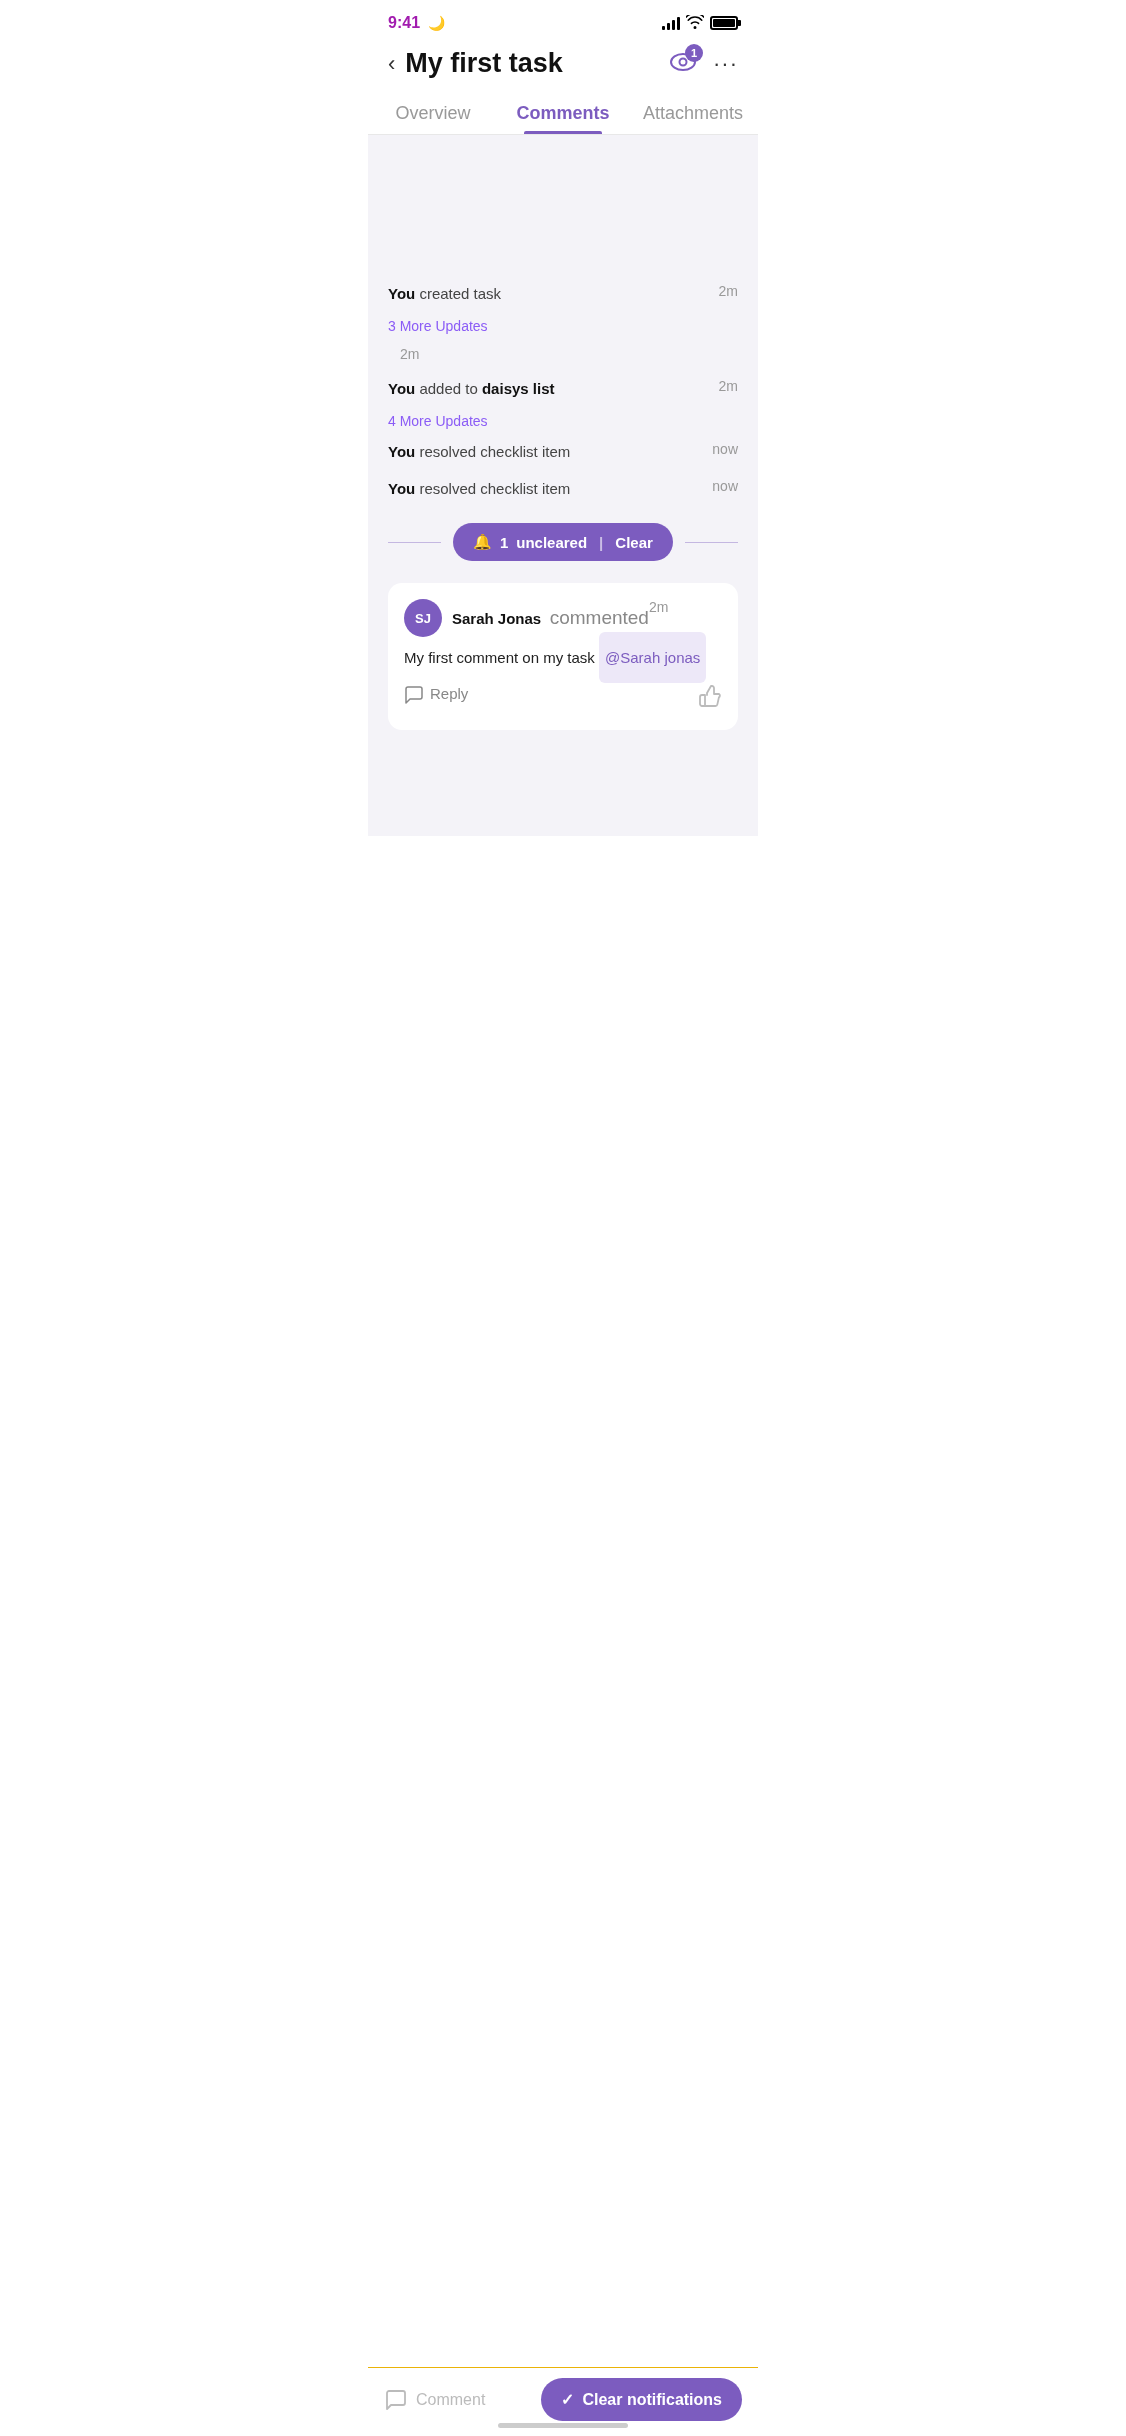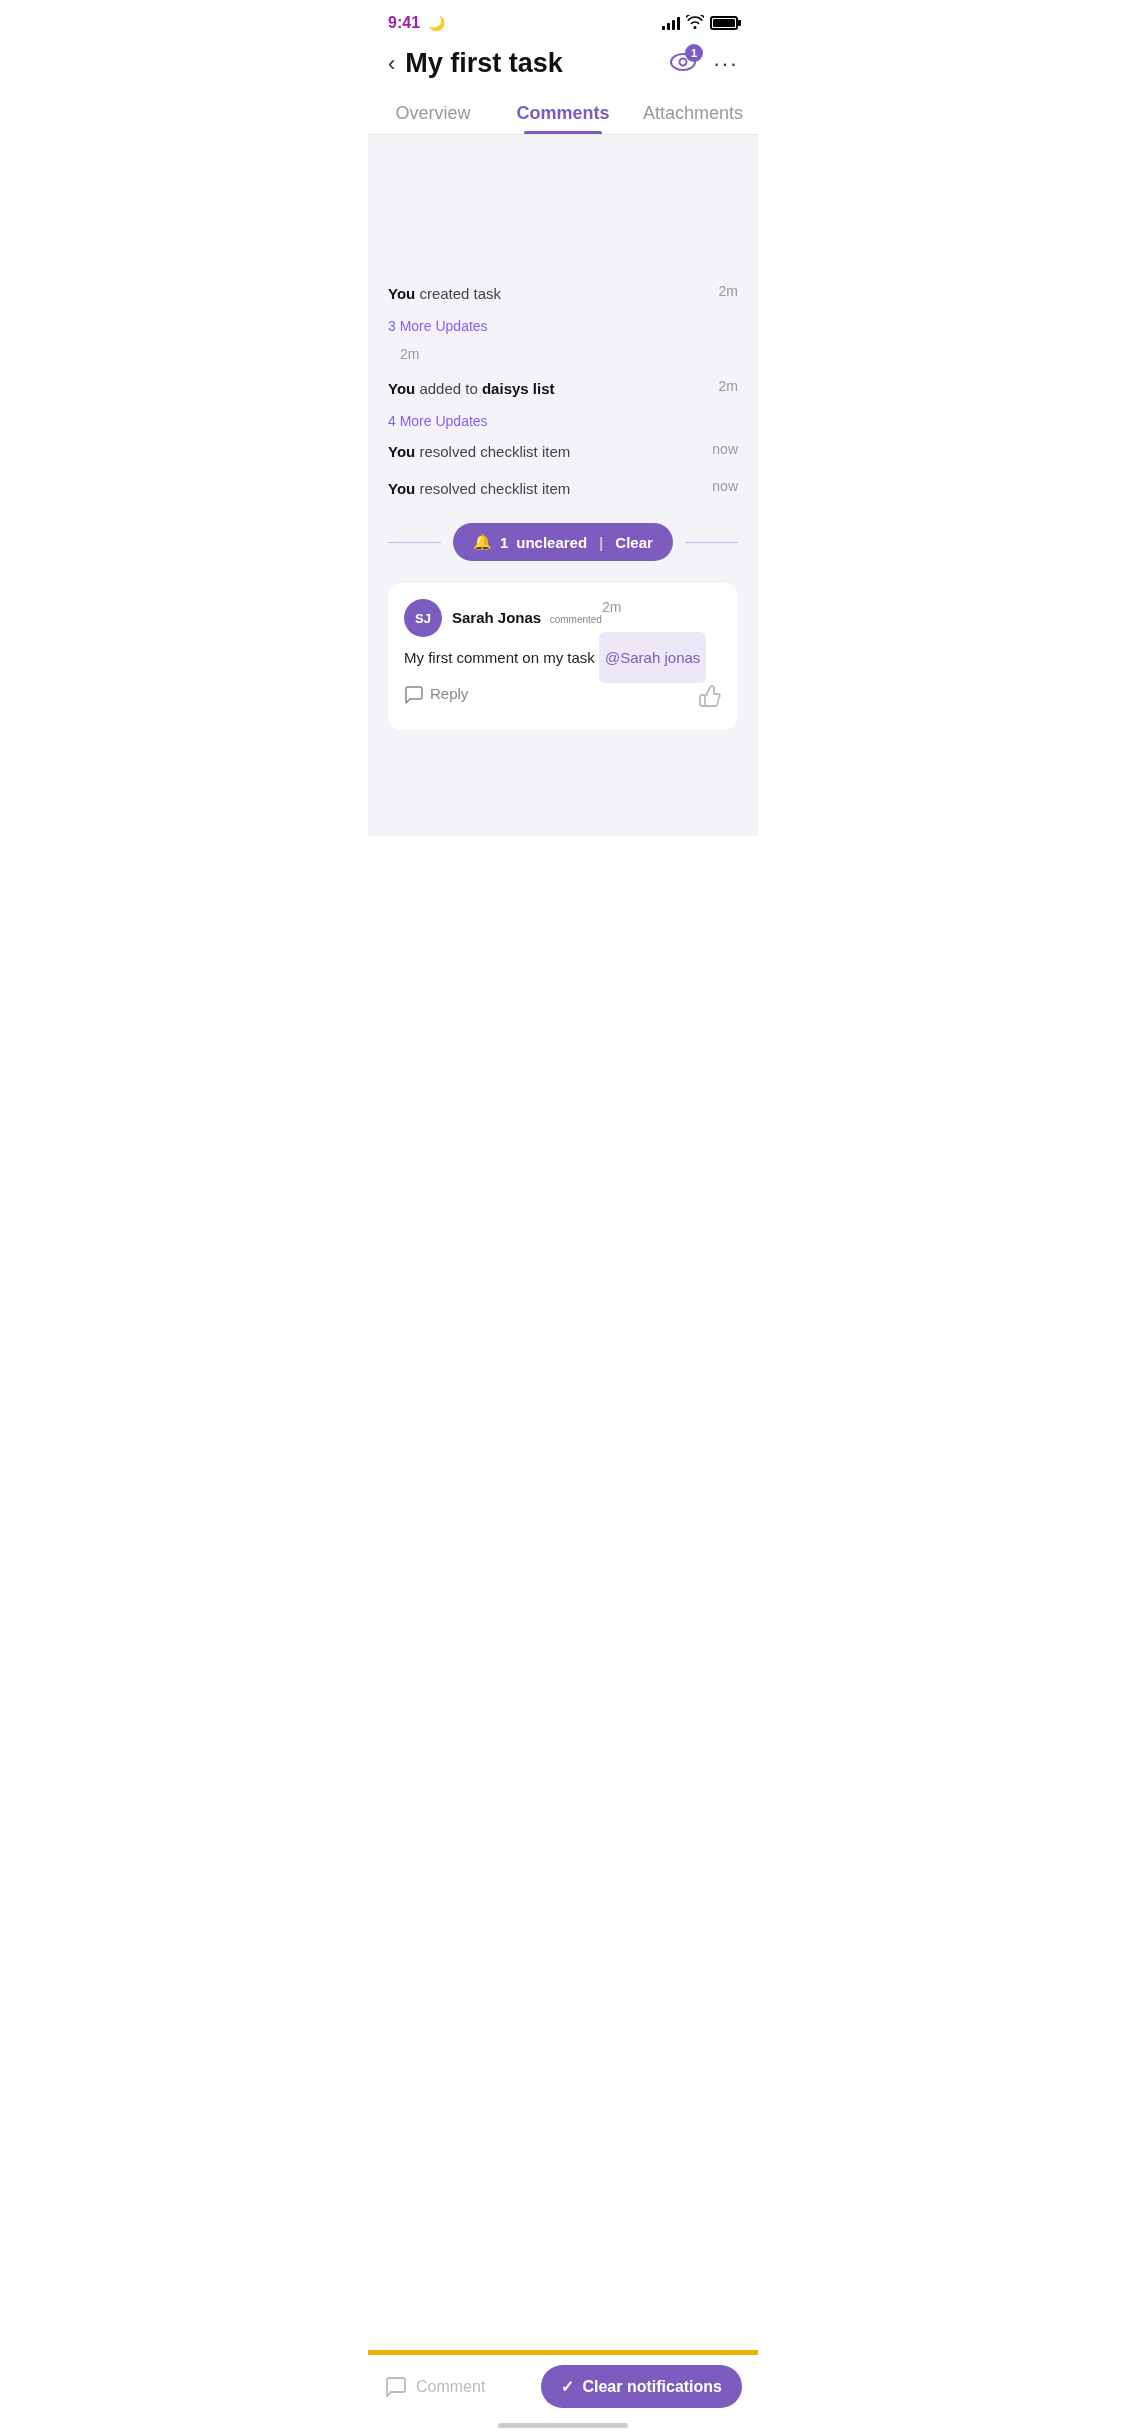--- a/index.html
+++ b/index.html
@@ -297,21 +297,21 @@
       flex-shrink: 0;
     }
 
     .comment-author-name {
       font-size: 15px;
       font-weight: 700;
       color: #111;
     }
 
     .comment-verb {
-      font-size: 10px;
+      font-size: 19px;
       color: #888;
       margin-left: 4px;
     }
 
     .comment-time {
       font-size: 14px;
       color: #999;
     }
 
     .comment-body {
@@ -351,22 +351,22 @@
     }
 
     
     .bottom-bar {
       position: fixed;
       bottom: 0;
       left: 50%;
       transform: translateX(-50%);
       width: 390px;
       background: #fff;
-      border-top: 5px solid #eab308;
-      padding: 10px 16px 28px;
+      border-top: 1px solid #eab308;
+      padding: 10px 16px 15px;
       display: flex;
       align-items: center;
       gap: 12px;
     }
 
     .comment-input-area {
       display: flex;
       align-items: center;
       gap: 8px;
       flex: 1;

